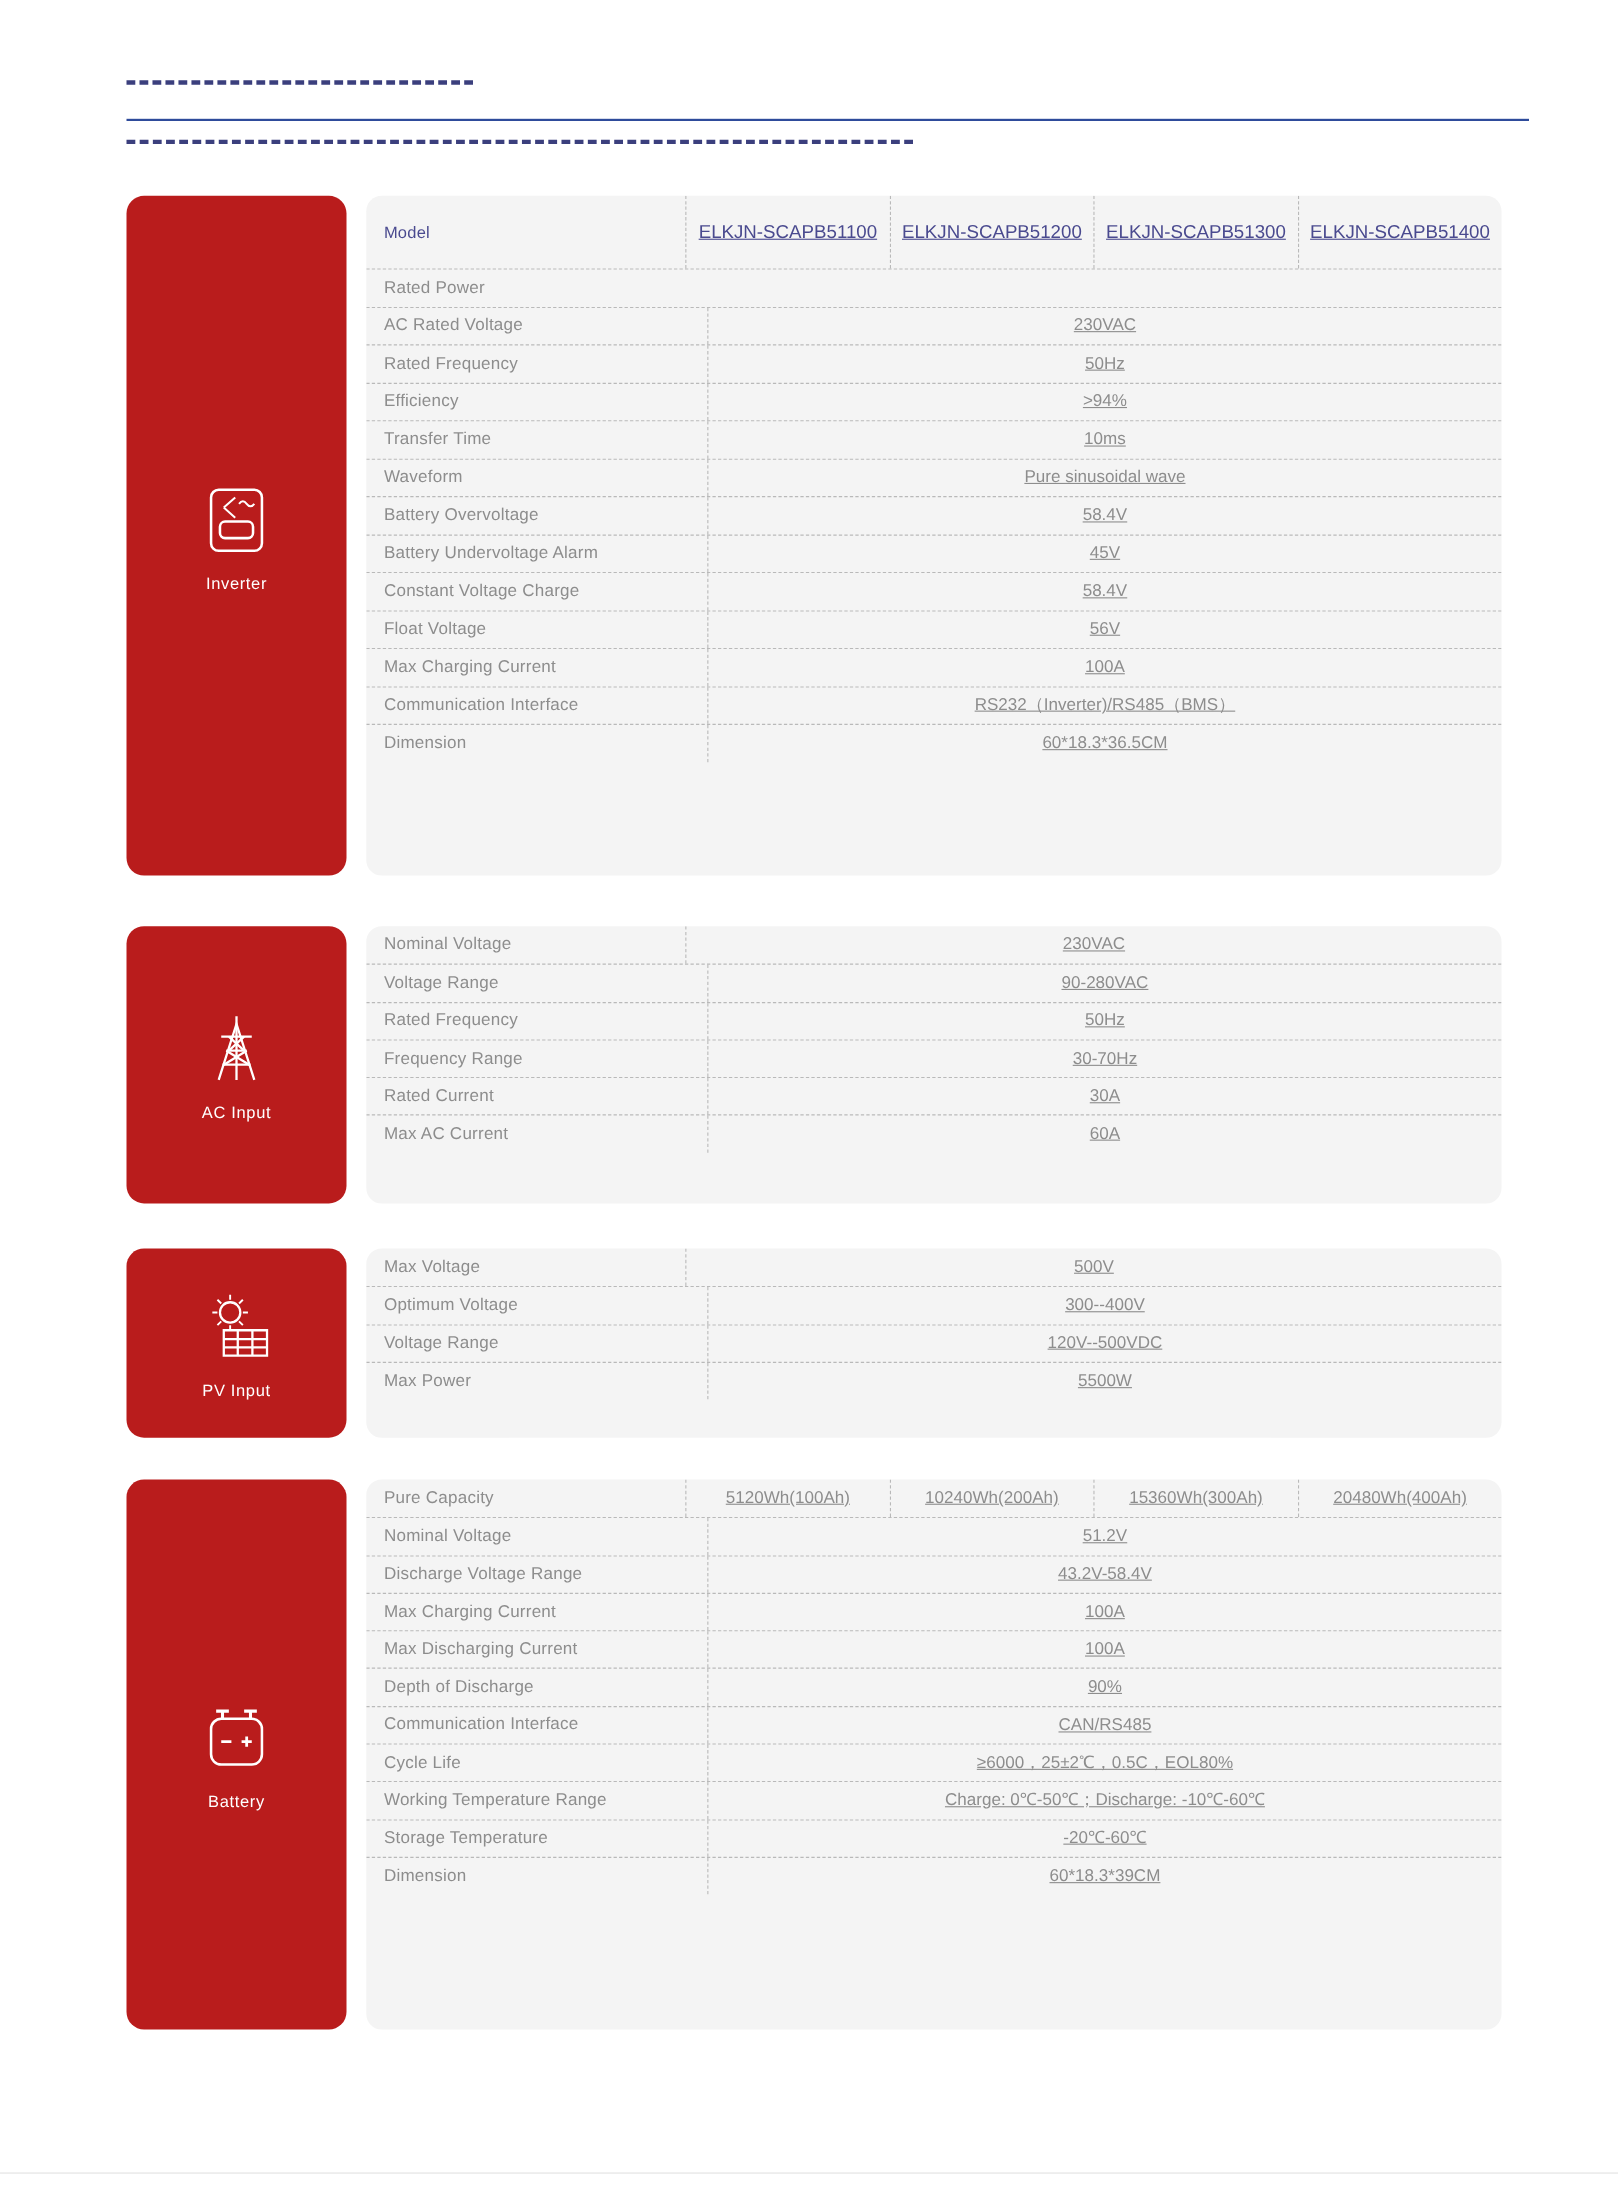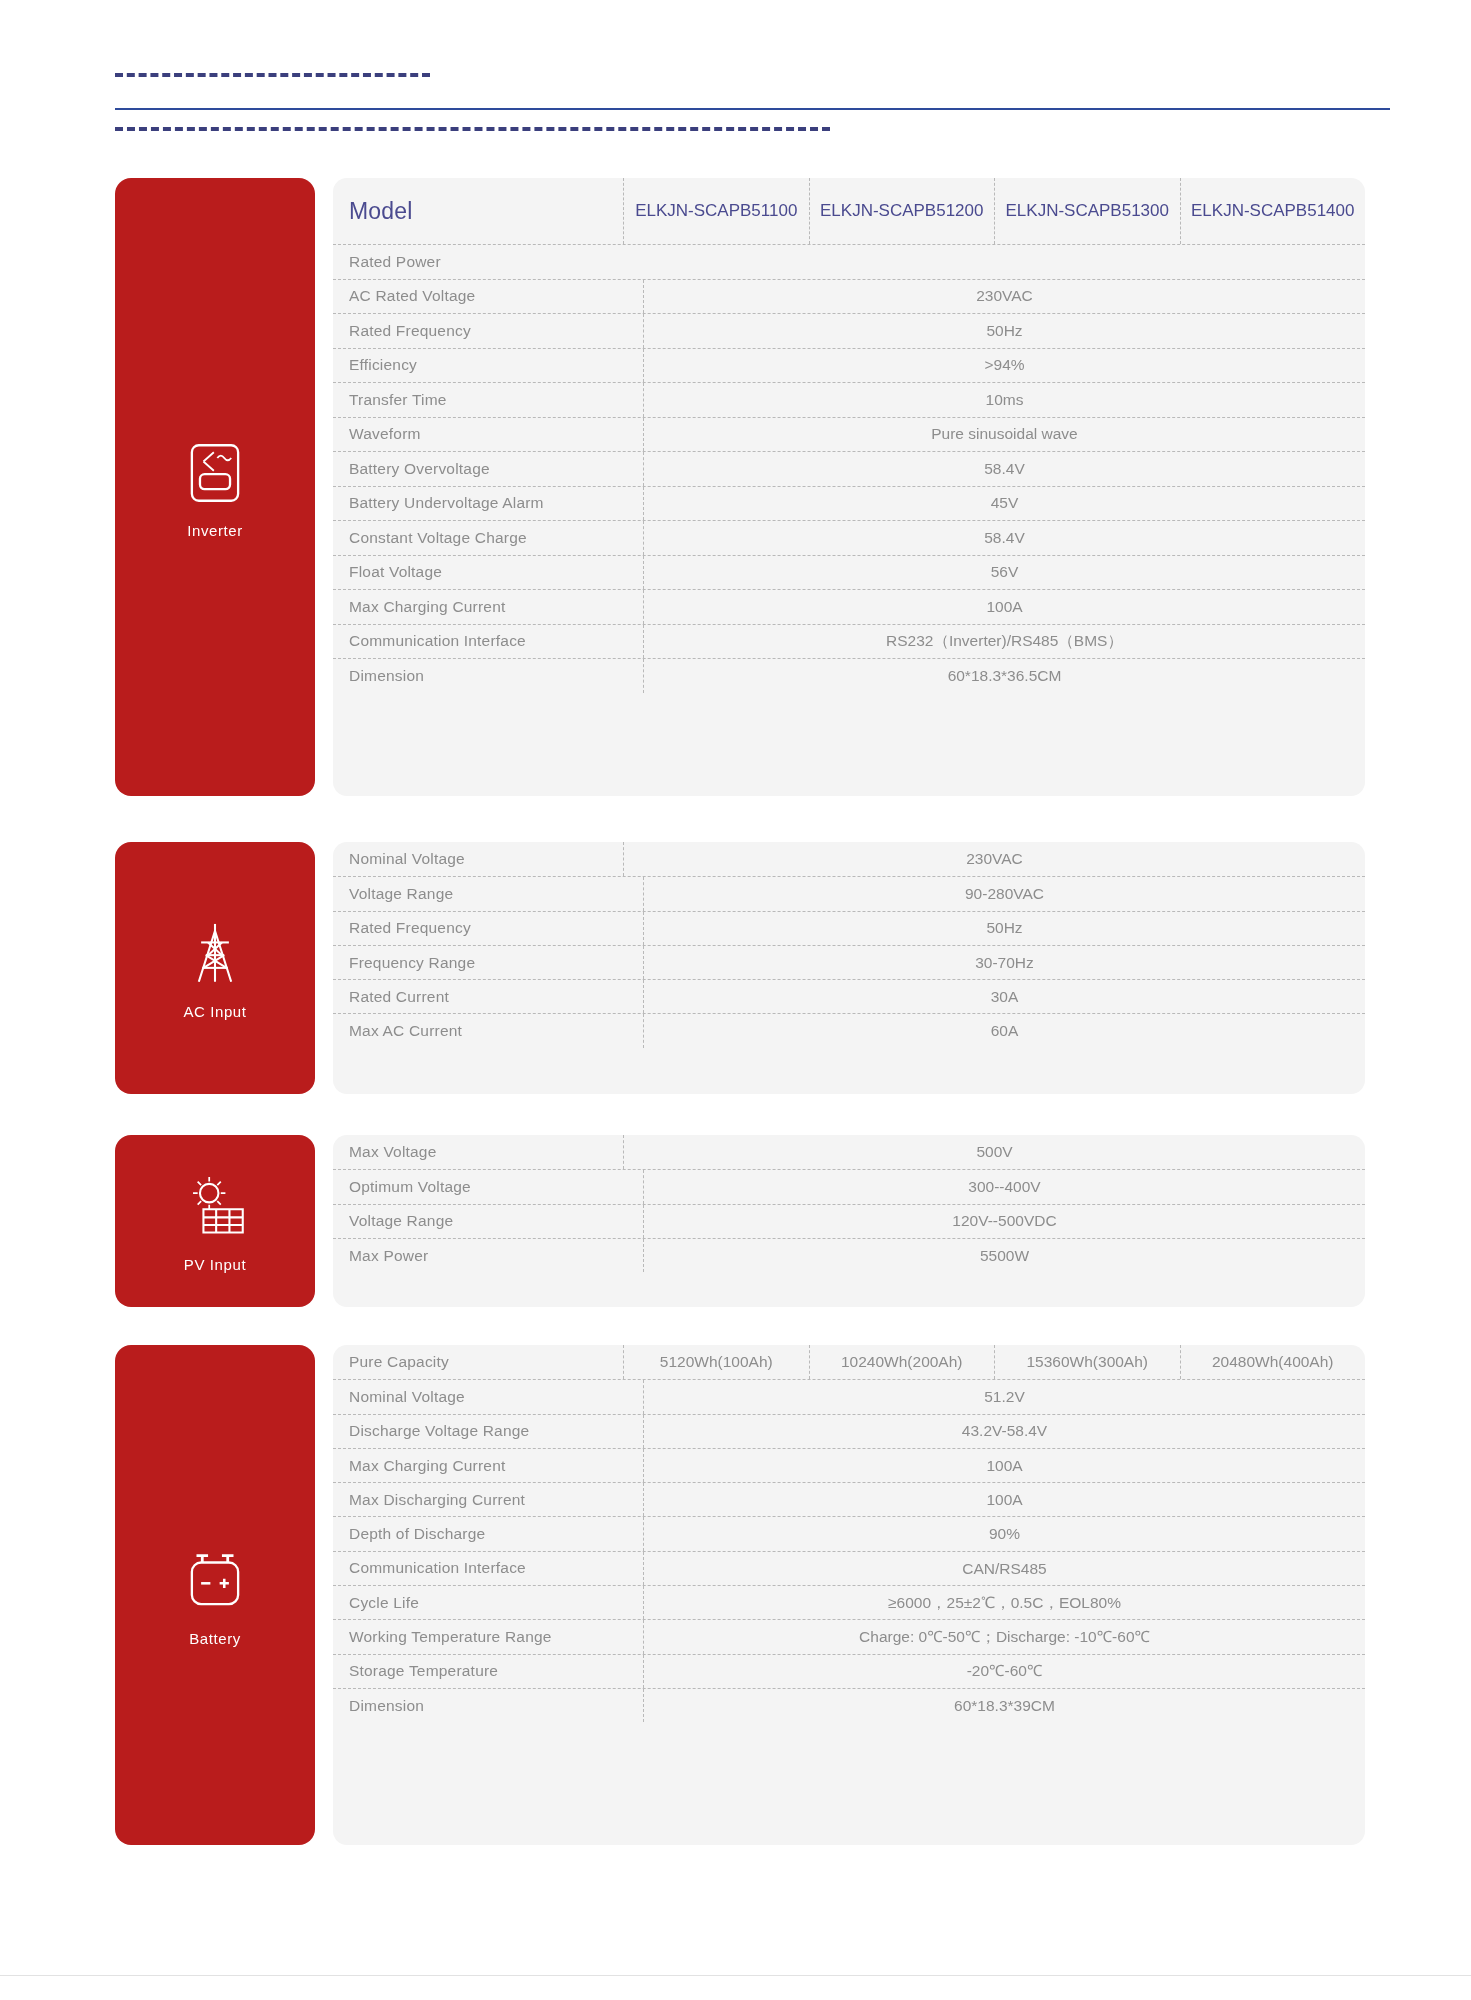--- a/index.html
+++ b/index.html
@@ -71,27 +71,28 @@
     display:flex;
     border-left: 1px dashed #b9b9b9;
   }
   .cell-vals > .v {
     flex: 1 1 0;
     display:flex; align-items:center; justify-content:center;
     font-size: 15.5px;
     color: #8d8d8d;
     line-height: 1.28;
     white-space: nowrap;
+    text-decoration: underline;
   }
   .cell-vals > .v + .v { border-left: 1px dashed #b9b9b9; }
 
   
   .row.hdr-row .cell-label {
     color: #4a4a8f;
-    font-size: 23px;
+    font-size: 15px;
   }
   .row.hdr-row .cell-vals > .v {
     color: #4a4a8f;
     font-size: 17px;
     white-space: normal;
   }
   .row.hdr-row { height: 66px; }
 
   .row.h34 { height: 34.5px; }
   .row.h36 { height: 34.3px; }

